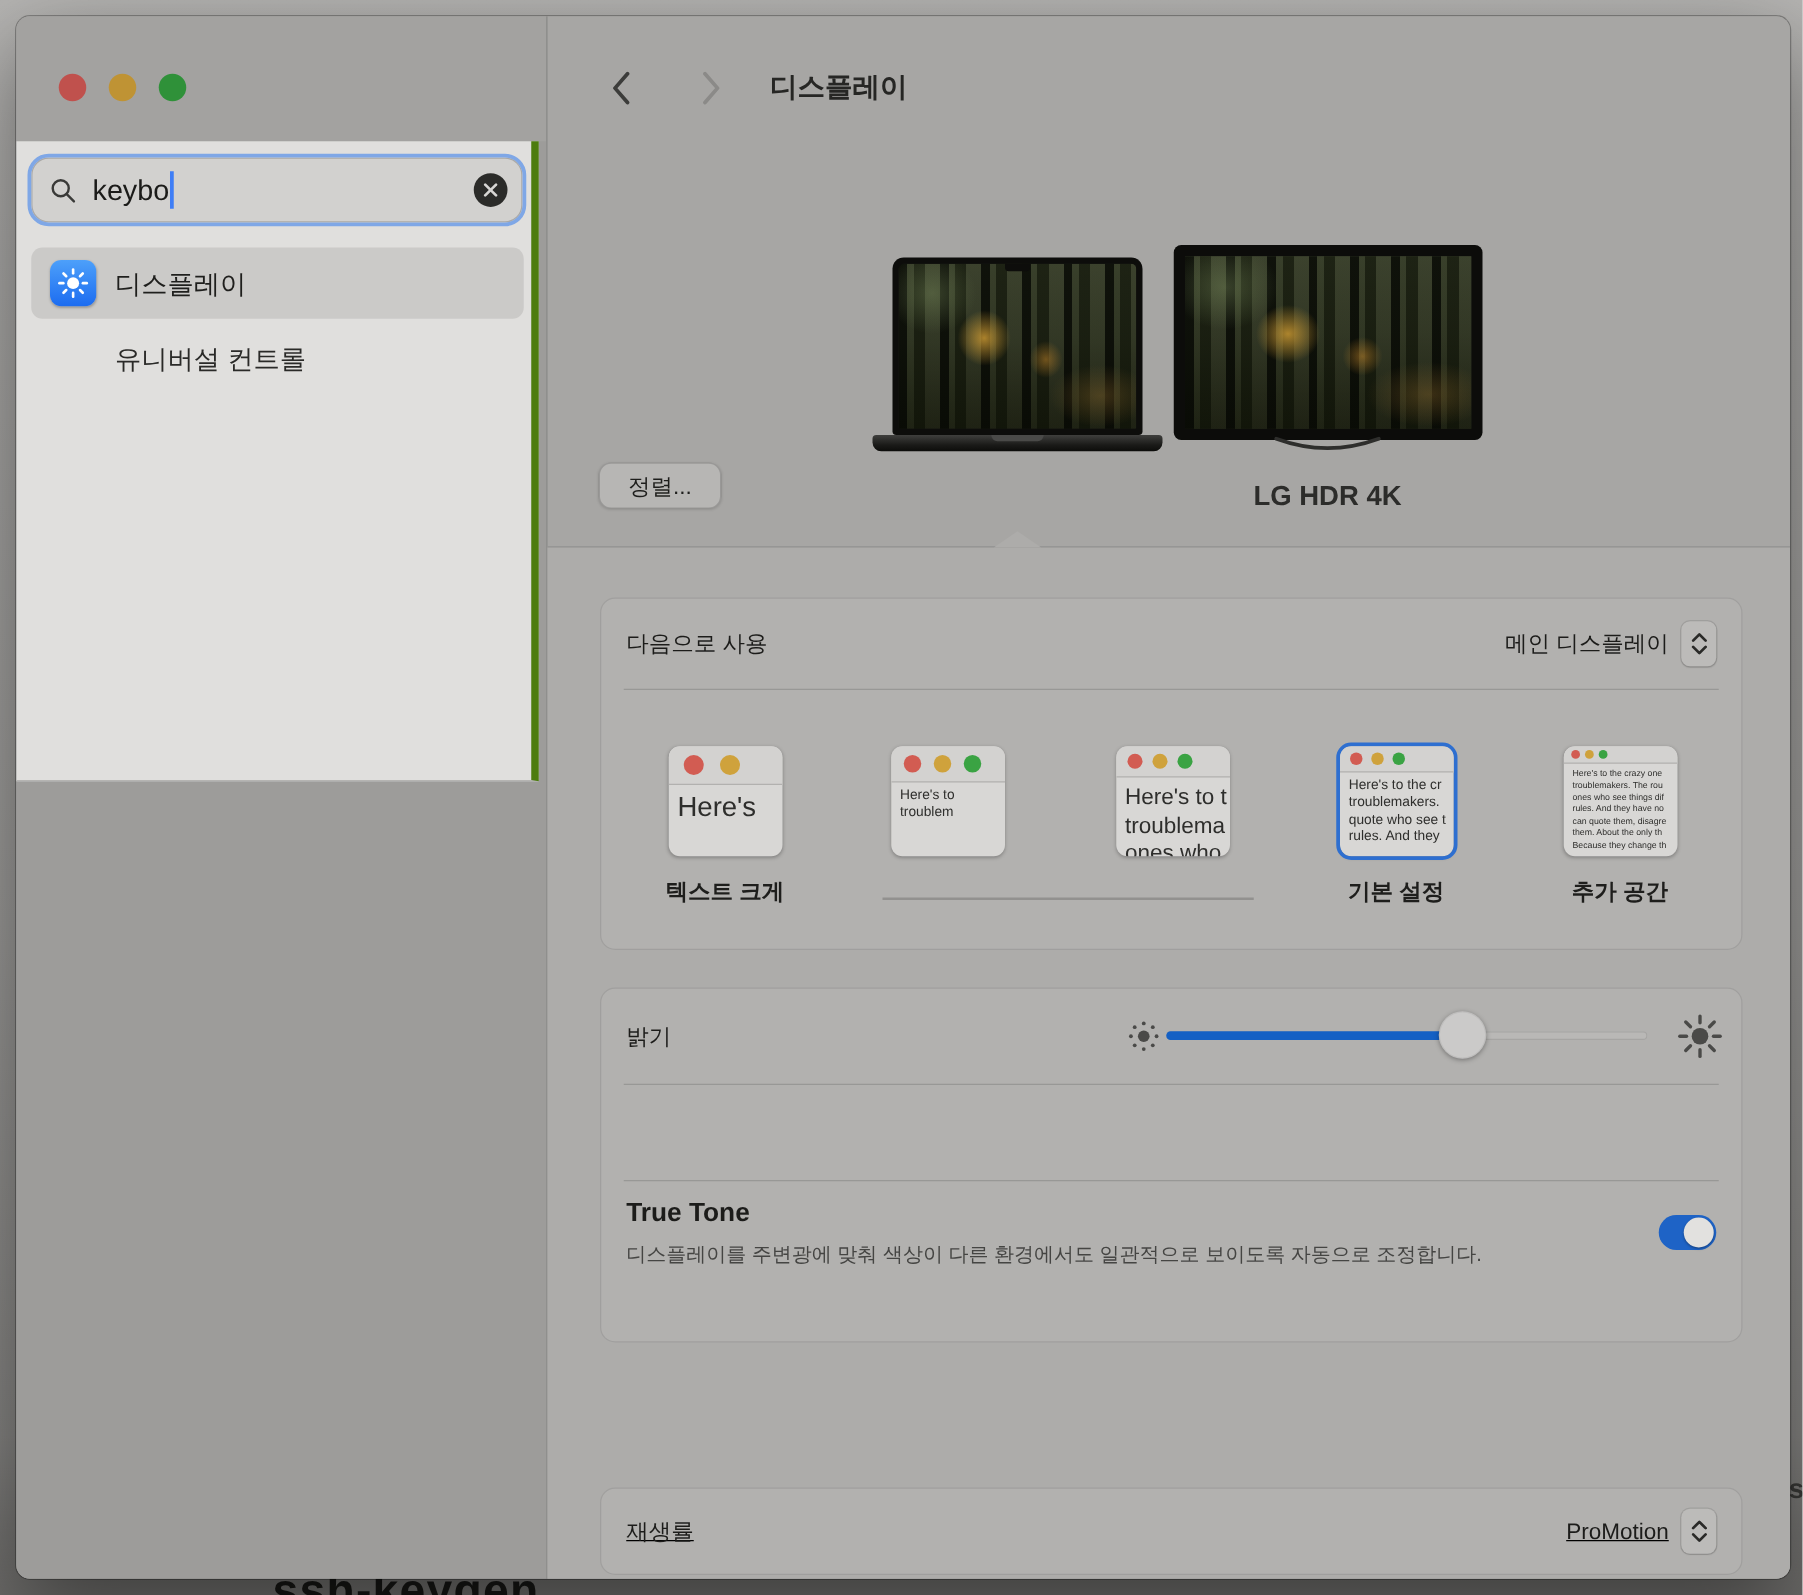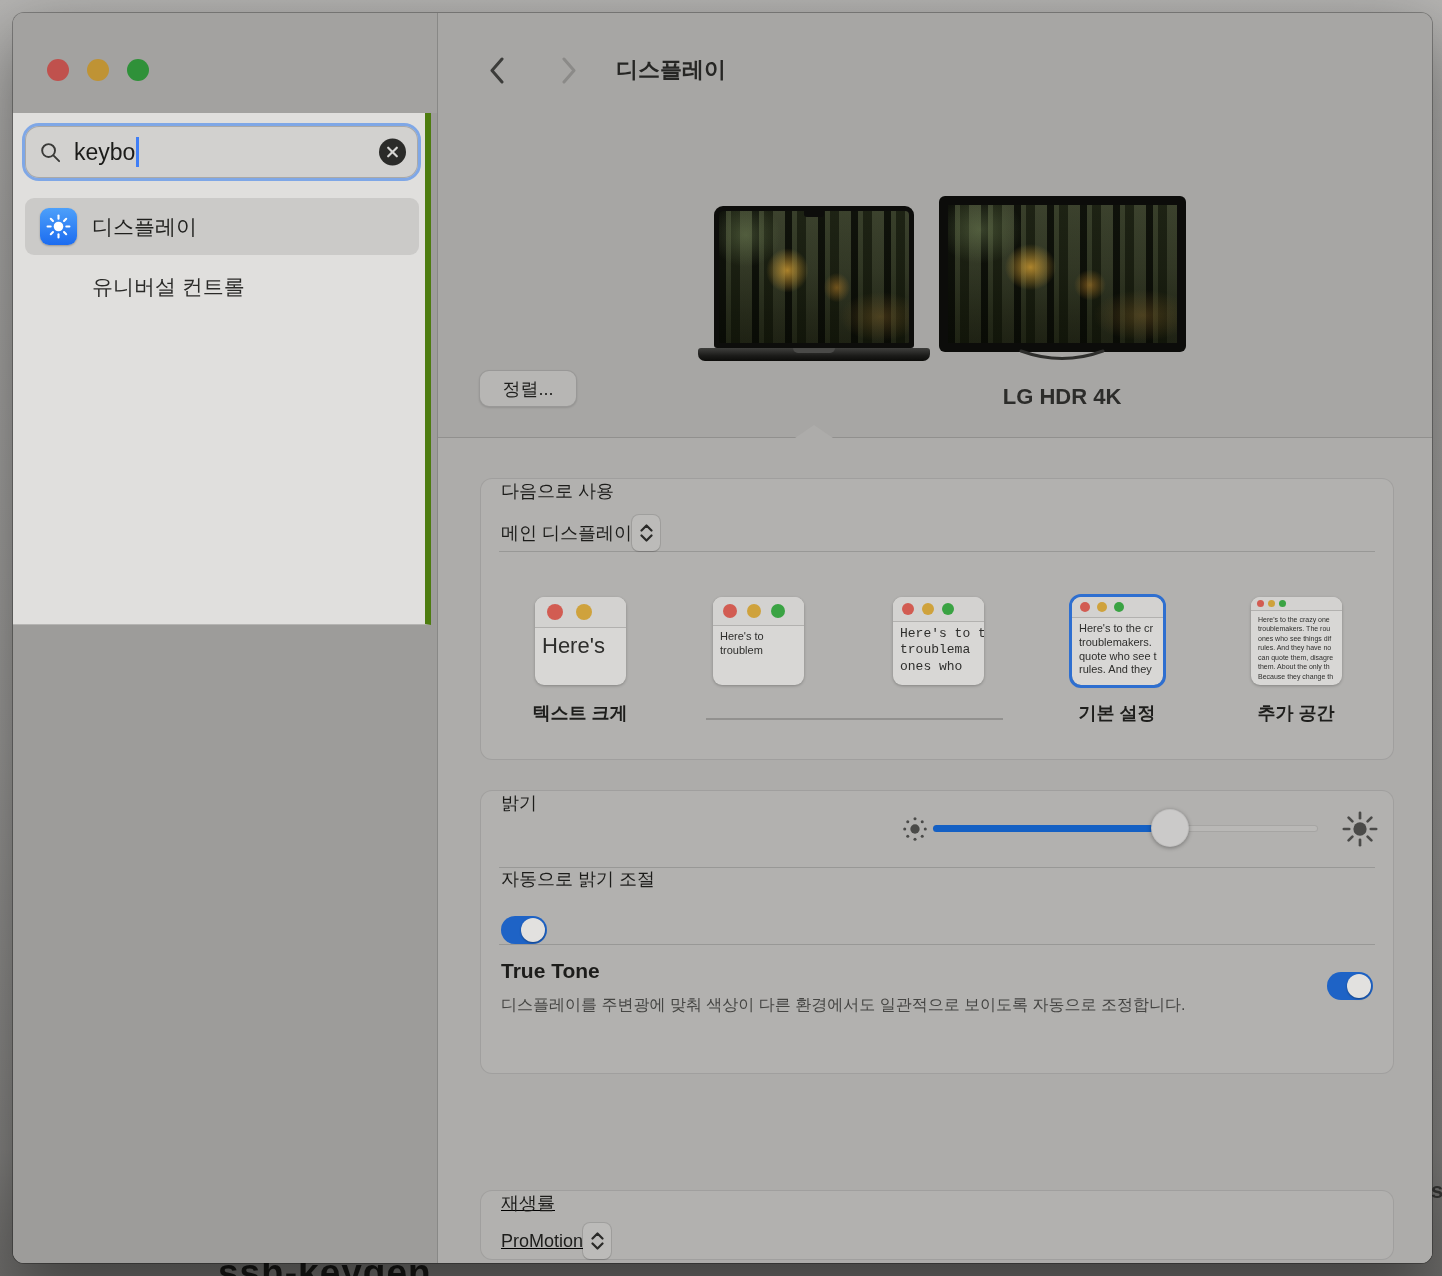--- a/index.html
+++ b/index.html
@@ -87,24 +87,24 @@
   .notch-tri { position:absolute; left:357px; top:-13px; width:0; height:0;
     border-left:19px solid transparent; border-right:19px solid transparent; border-bottom:13px solid #adacaa; }
 
   .card { position:absolute; left:43px; width:912px; background:#b2b1af;
     border-radius:11px; box-shadow:0 0 0 1px rgba(0,0,0,.07); }
   .card1 { top:41px;  height:280px; }
   .card2 { top:353px; height:282px; }
   .card3 { top:662px; height:67px; }
   .card4 { top:753px; height:68px; }
 
-  .row { position:absolute; left:0; width:100%; display:flex; 
-    justify-content:space-between; padding:0 20px;flex-direction:column; }
+  .row { position:absolute; left:0; width:100%; display:flex; align-items:center;
+    justify-content:space-between; padding:0 20px; }
   .row-label { font-size:18px; color:#1c1c1a; }
-  .row-right { display:flex; align-items:center; }
+  .row-right { display:flex; align-items:center; gap:10px; }
   .row-value { font-size:18px; color:#1c1c1a; }
   .sep { position:absolute; left:18px; right:18px; height:1px; background:rgba(0,0,0,.14); }
 
   .stepper { width:28px; height:36px; border-radius:7px; background:#bcbbb9;
     box-shadow:0 0 0 1px rgba(0,0,0,.10), 0 1px 1px rgba(0,0,0,.10);
     display:flex; flex-direction:column; align-items:center; justify-content:center; gap:2px; }
 
   .toggle { position:relative; width:46px; height:28px; border-radius:14px; background:#1e63c6; }
   .toggle .knob { position:absolute; top:2px; right:2px; width:24px; height:24px; border-radius:50%;
     background:#e2e1df; box-shadow:0 1px 2px rgba(0,0,0,.35); }
@@ -274,21 +274,21 @@
                 </div>
             </div>
           </div>
           <div class="opt" style="left:412px;">
             <div class="mini">
                 <div class="bar" style="height:25px; padding-left:9px; gap:8px;">
               <div class="dot d-red" style="width:12px;height:12px;"></div>
                   <div class="dot d-yel" style="width:12px;height:12px;"></div>
                   <div class="dot d-grn" style="width:12px;height:12px;"></div>
                 </div>
-              <div class="body" style="font-size:13px;font-family:Liberation Mono, monospace;">
+              <div class="body" style="font-size:18px;">
                   <div>Here's to t</div>
                   <div>troublema</div>
                   <div>ones who</div>
                 </div>
             </div>
           </div>
           <div class="opt selected" style="left:591px;">
             <div class="mini">
                 <div class="bar" style="height:21px; padding-left:8px; gap:7px;">
               <div class="dot d-red" style="width:10px;height:10px;"></div>
@@ -359,26 +359,20 @@
                   <line x1="18.8" y1="12" x2="22.2" y2="12"></line>
                 <line x1="4.8" y1="4.8" x2="7.2" y2="7.2"></line>
                   <line x1="16.8" y1="16.8" x2="19.2" y2="19.2"></line>
                 <line x1="19.2" y1="4.8" x2="16.8" y2="7.2"></line>
                   <line x1="4.8" y1="19.2" x2="7.2" y2="16.8"></line>
               </g>
             </svg>
           </div>
           <div class="sep" style="top:76px;"></div>
 
-          <div class="row" style="top:76px; height:77px;">
-            <div class="row-label">자동으로 밝기 조절</div>
-            <div class="toggle">
-                <div class="knob"></div>
-              </div>
-          </div>
           <div class="sep" style="top:153px;"></div>
 
           <div class="tt-block">
             <div class="tt-title">True Tone</div>
             <div class="tt-desc">디스플레이를 주변광에 맞춰 색상이 다른 환경에서도 일관적으로 보이도록 자동으로 조정합니다.</div>
           </div>
           <div class="toggle" style="position:absolute; right:20px; top:181px;">
               <div class="knob"></div>
             </div>
         </div>

